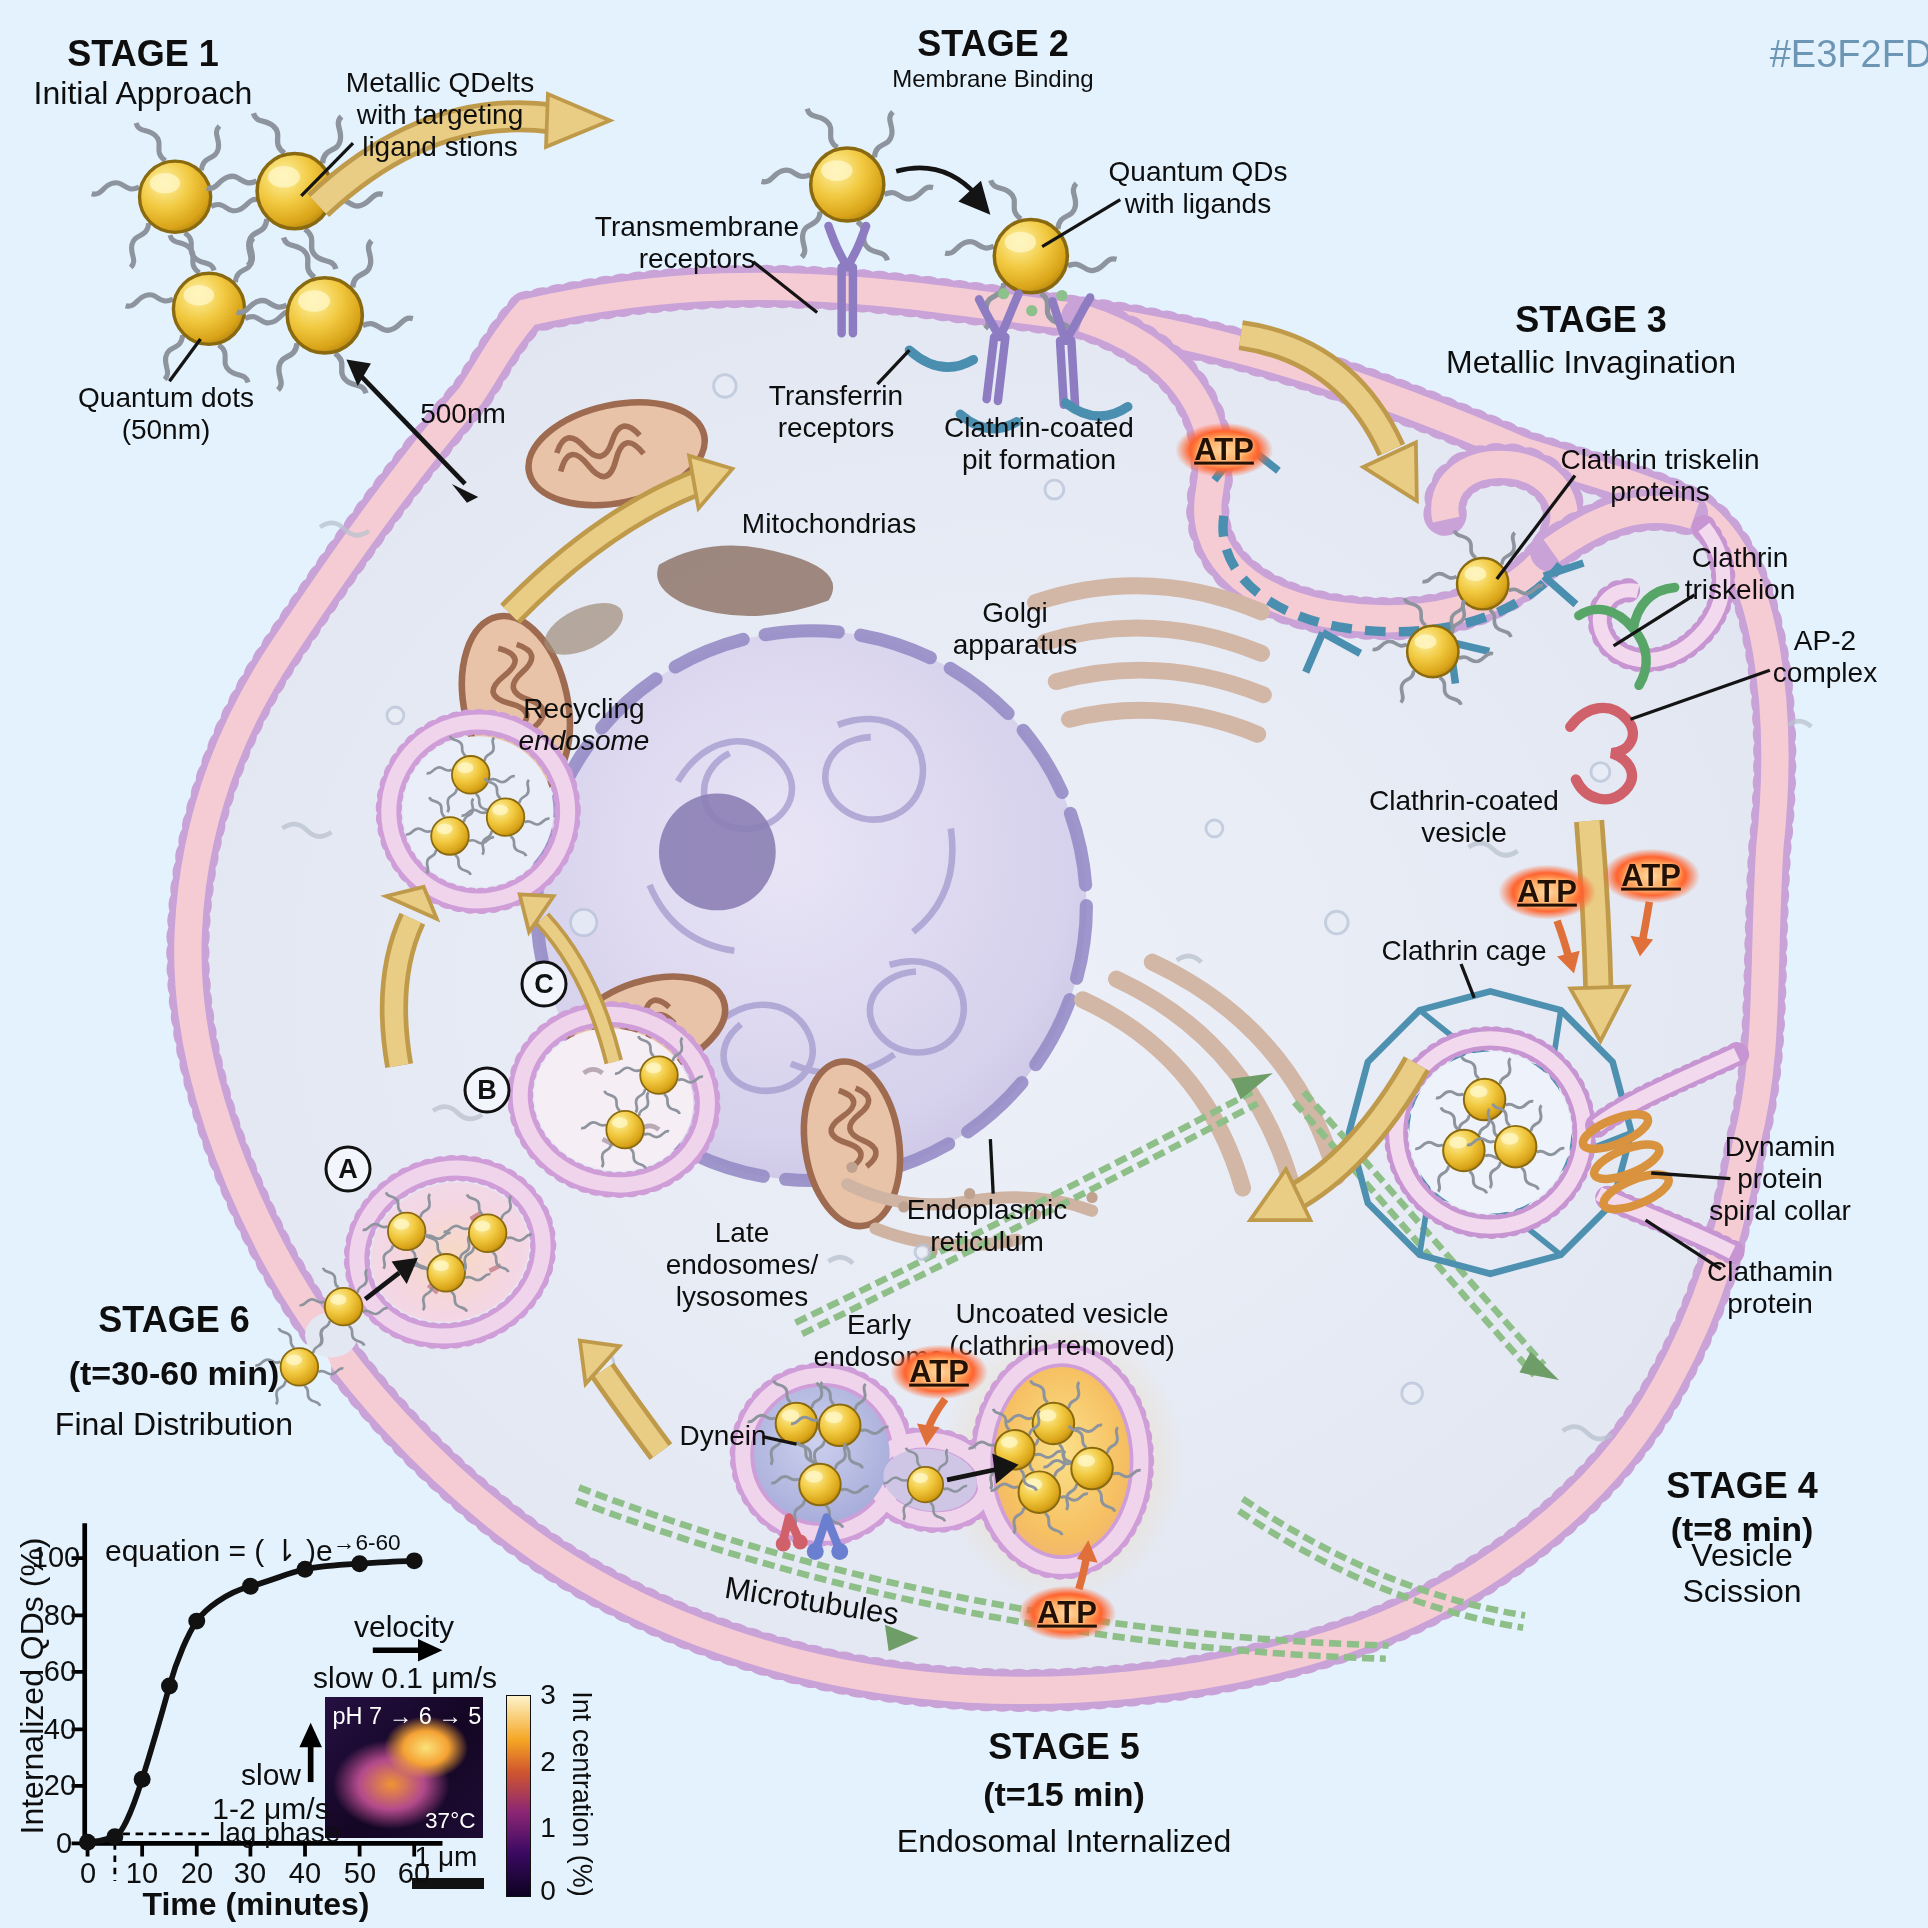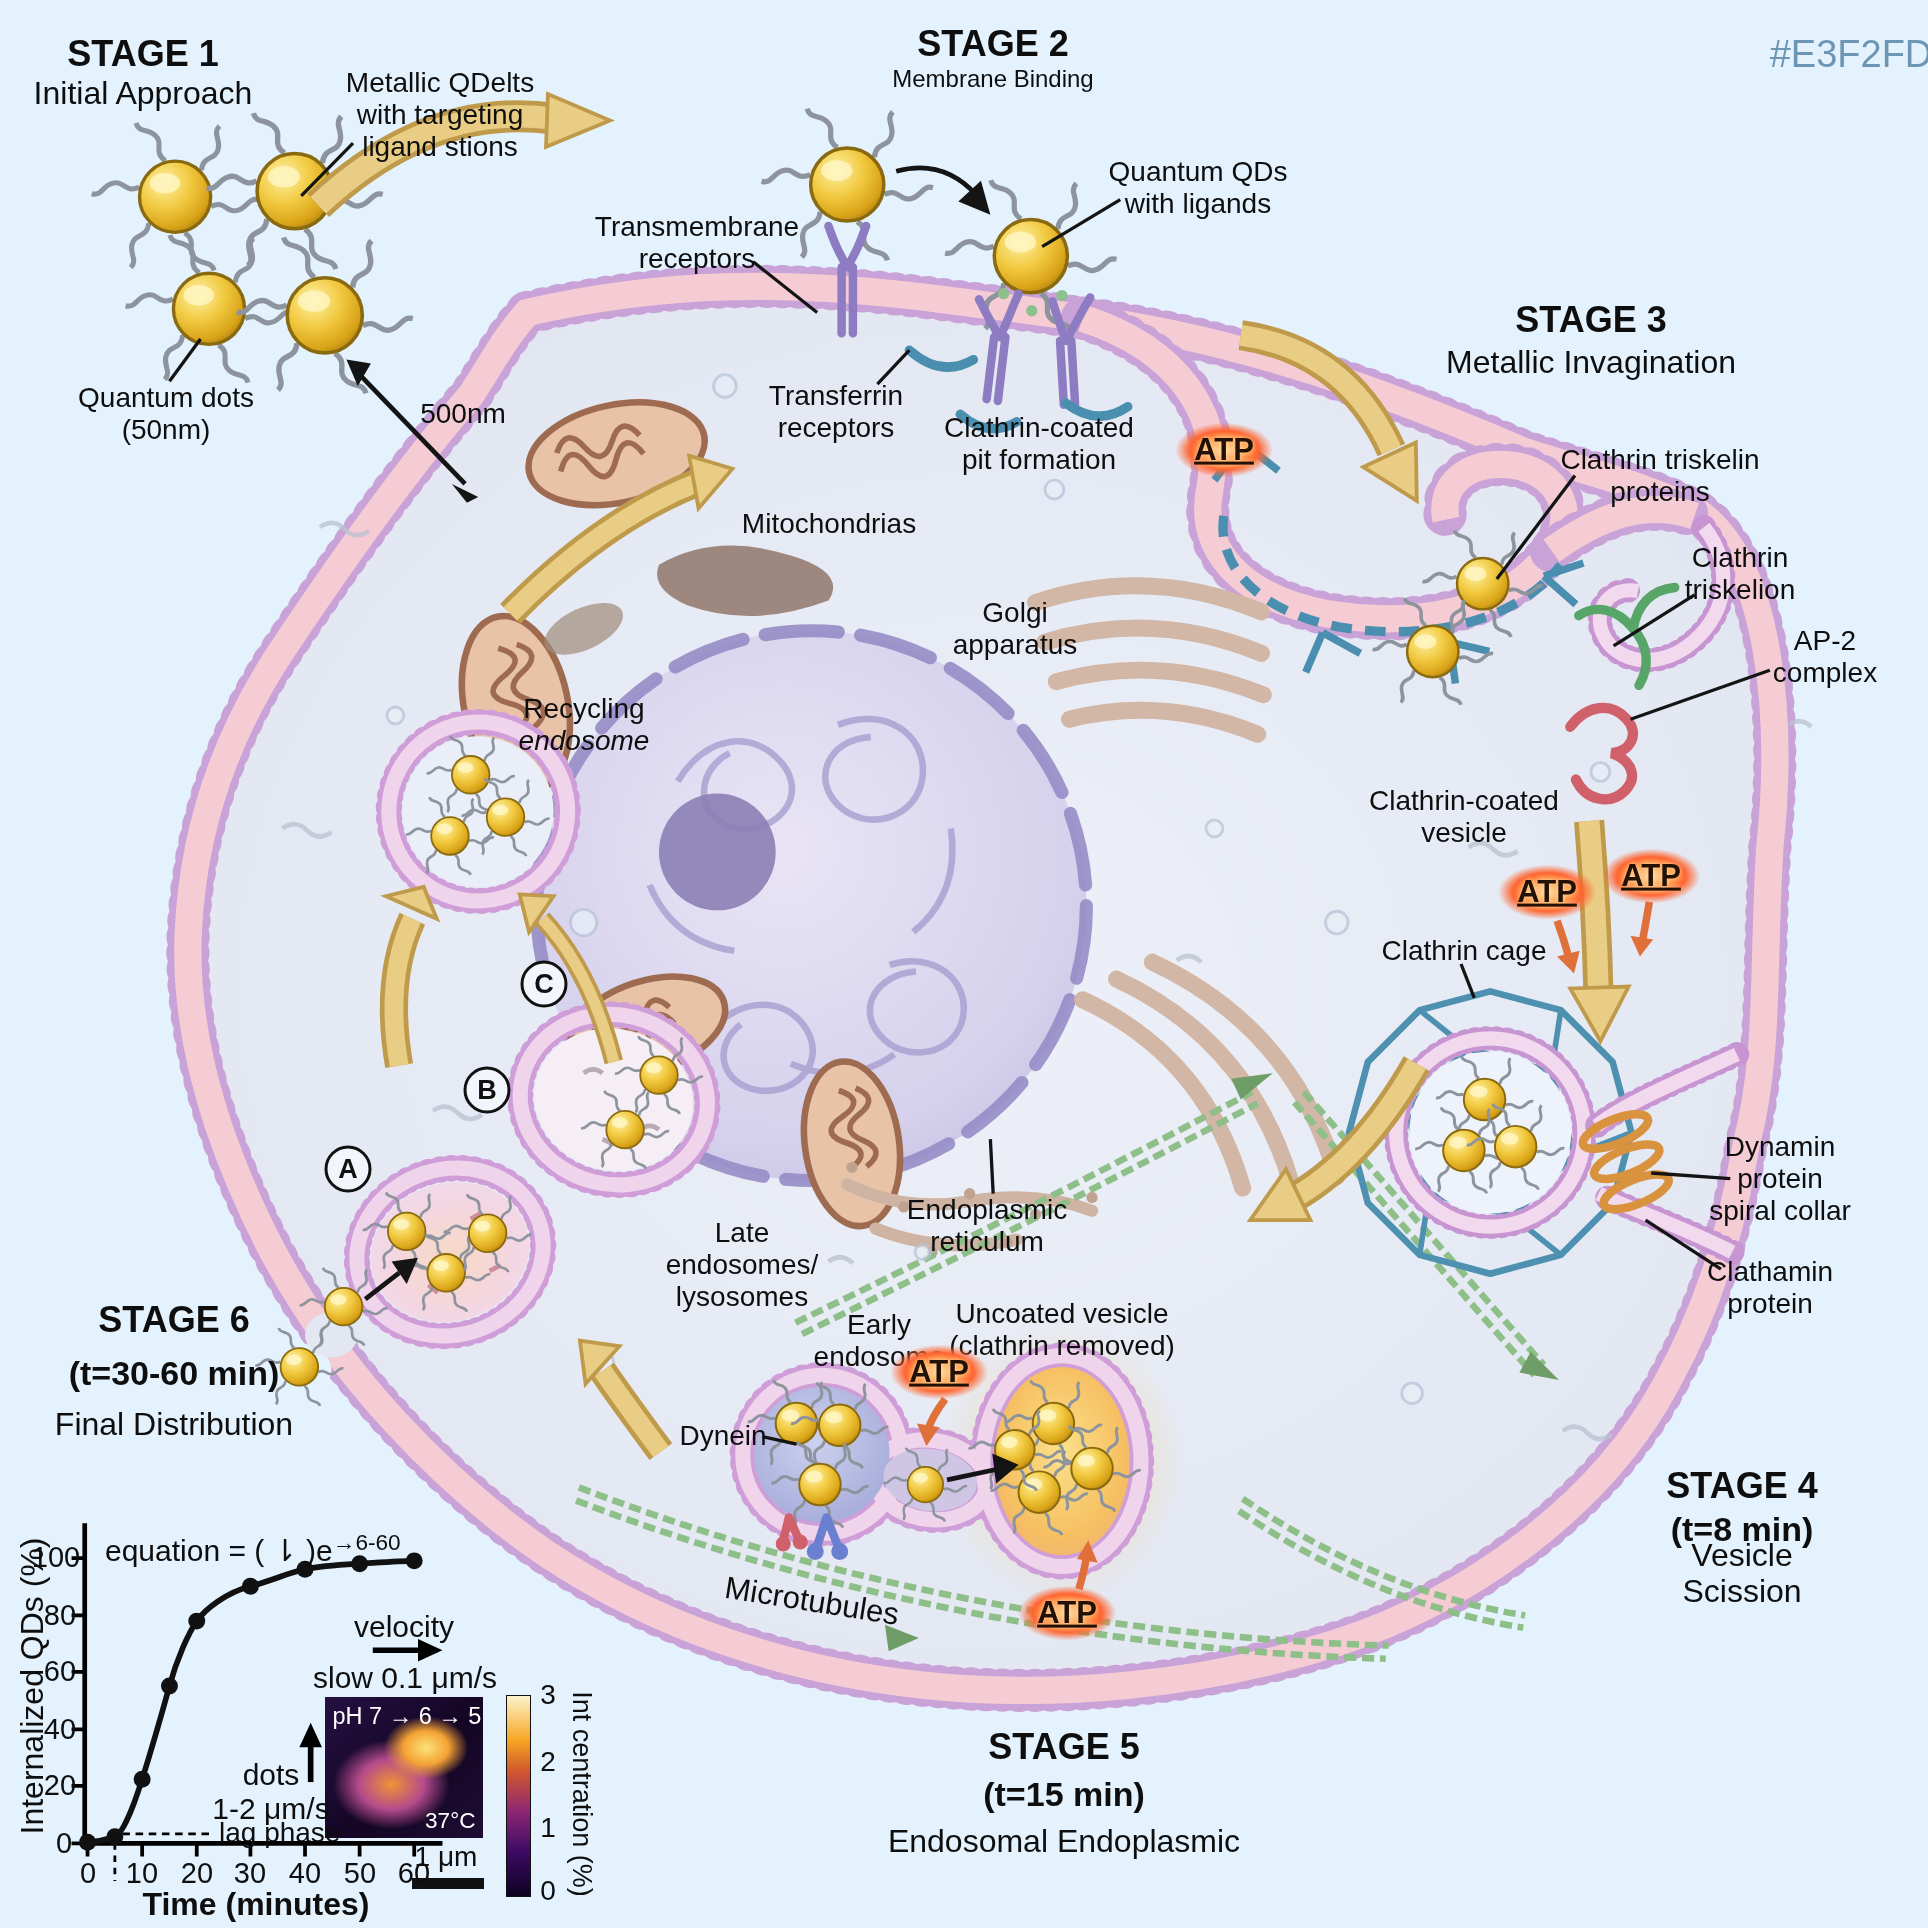--- a/index.html
+++ b/index.html
@@ -513,42 +513,42 @@
 <div class="lbl b" style="left:174px;top:1320px;font-size:36px;">STAGE 6</div>
 <div class="lbl b" style="left:174px;top:1373px;font-size:34px;">(t=30-60 min)</div>
 <div class="lbl" style="left:174px;top:1424px;font-size:32px;">Final Distribution</div>
 
 <div class="lbl b" style="left:1742px;top:1486px;font-size:36px;">STAGE 4</div>
 <div class="lbl b" style="left:1742px;top:1529px;font-size:34px;">(t=8 min)</div>
 <div class="lbl" style="left:1742px;top:1573px;font-size:32px;">Vesicle Scission</div>
 
 <div class="lbl b" style="left:1064px;top:1747px;font-size:36px;">STAGE 5</div>
 <div class="lbl b" style="left:1064px;top:1794px;font-size:34px;">(t=15 min)</div>
-<div class="lbl" style="left:1064px;top:1841px;font-size:32px;">Endosomal Endoplasmic</div>
+<div class="lbl" style="left:1064px;top:1841px;font-size:32px;">Endosomal Internalized</div>
 
 <div class="lbl" style="left:32px;top:1686px;font-size:32px;transform:translate(-50%,-50%) rotate(-90deg);white-space:nowrap;">Internalized QDs (%)</div>
 <div class="lbl" style="left:256px;top:1904px;font-size:32px;font-weight:bold;">Time (minutes)</div>
 <div class="lbl left" style="left:105px;top:1549px;font-size:30px;white-space:nowrap;"><span>equation = ( ⇂ )e</span><sup style="font-size:22.6px;">→6-60</sup></div>
 <div class="lbl left" style="left:219px;top:1833px;">lag phase</div>
 <div class="lbl" style="left:56px;top:1558px;font-size:29px;">100</div>
 <div class="lbl" style="left:60px;top:1616px;font-size:29px;">80</div>
 <div class="lbl" style="left:60px;top:1672px;font-size:29px;">60</div>
 <div class="lbl" style="left:60px;top:1730px;font-size:29px;">40</div>
 <div class="lbl" style="left:60px;top:1786px;font-size:29px;">20</div>
 <div class="lbl" style="left:64px;top:1844px;font-size:29px;">0</div>
 <div class="lbl" style="left:88px;top:1874px;font-size:29px;">0</div>
 <div class="lbl" style="left:142px;top:1874px;font-size:29px;">10</div>
 <div class="lbl" style="left:197px;top:1874px;font-size:29px;">20</div>
 <div class="lbl" style="left:250px;top:1874px;font-size:29px;">30</div>
 <div class="lbl" style="left:305px;top:1874px;font-size:29px;">40</div>
 <div class="lbl" style="left:360px;top:1874px;font-size:29px;">50</div>
 <div class="lbl" style="left:414px;top:1874px;font-size:29px;">60</div>
 <div class="lbl" style="left:404px;top:1627px;font-size:30px;">velocity</div>
 <div class="lbl" style="left:405px;top:1678px;font-size:30px;white-space:nowrap;">slow 0.1 μm/s</div>
-<div class="lbl" style="left:271px;top:1775px;font-size:30px;">dots</div>
+<div class="lbl" style="left:271px;top:1775px;font-size:30px;">slow</div>
 <div class="lbl" style="left:271px;top:1809px;font-size:30px;white-space:nowrap;">1-2 μm/s</div>
 
 <div class="inset">
   <div style="position:absolute;left:7.5px;top:5.6px;color:#fff;font-size:23.5px;white-space:nowrap;">pH 7 → 6 → 5</div>
   <div style="position:absolute;right:7.5px;bottom:3.8px;color:#fff;font-size:22.6px;">37°C</div>
 </div>
 <div class="lbl" style="left:446px;top:1857px;font-size:28px;">1 μm</div>
 <div class="sbar"></div>
 <div class="cbar"></div>
 <div class="lbl" style="left:548px;top:1695px;font-size:28px;">3</div>

